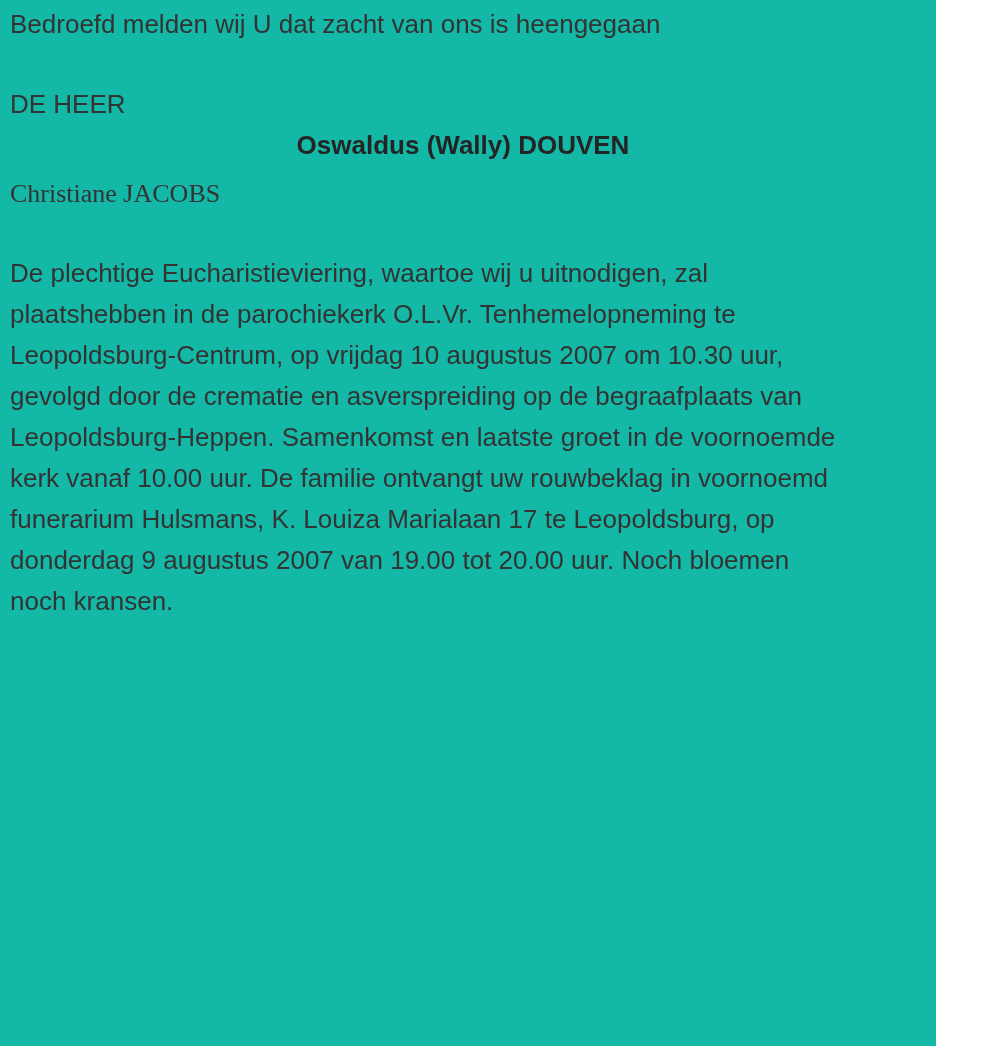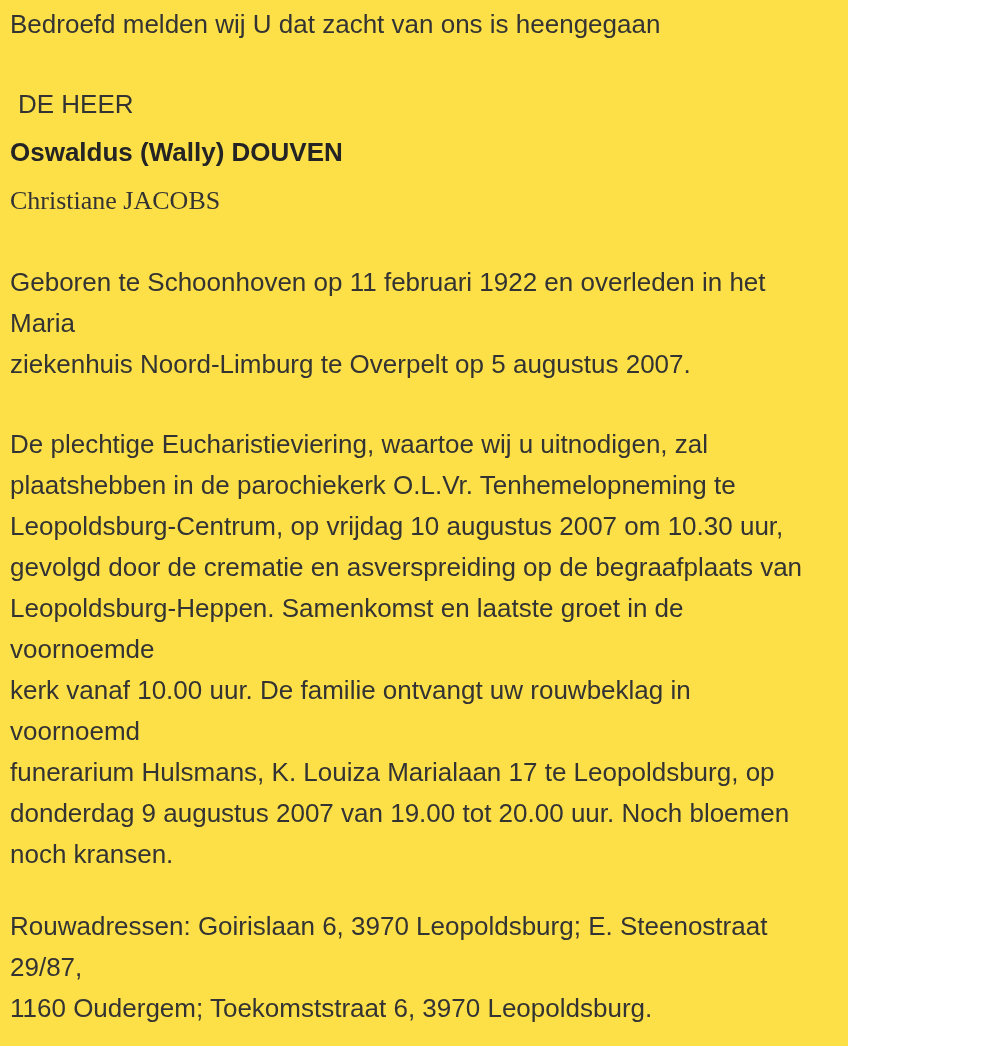--- a/index.html
+++ b/index.html
@@ -1,67 +1,63 @@
 <!DOCTYPE html>
 <html><head>
 <meta charset="utf-8">
 <style>
   html, body {
     margin: 0;
     padding: 0;
     background: #ffffff;
   }
   .page {
-    width: 848px;
+    width: 936px;
     height: 1046px;
     box-sizing: border-box;
     padding: 4px 20px 0 10px;
-    background: #fde047;
+    background: #14b8a6;
     font-family: "Liberation Sans", "DejaVu Sans", sans-serif;
     color: #333333;
     font-size: 26px;
     line-height: 41px;
     overflow: hidden;
   }
   .page p {
     margin: 0;
     white-space: pre-line;
   }
   p.intro          { margin-top: 0; }
-  p.honorific      { margin-top: 39px; margin-left: 8px; }
-  p.deceased-name  { margin-top: 7px; font-weight: 700; color: #242424; }
+  p.honorific      { margin-top: 39px; }
+  p.deceased-name  { font-weight: 700; color: #242424; text-align: center; }
   p.relation       { margin-top: 6px; }
   p.spouse         { margin-top: 7px; font-family: Liberation Serif, serif; }
   p.birth-death    { margin-top: 41px; }
   p.ceremony       { margin-top: 39px; }
   p.addresses      { margin-top: 31px; }
   p.closing        { margin-top: 41px; }
 </style>
 </head>
 <body>
 
 <div class="page">
   <p class="intro">Bedroefd melden wij U dat zacht van ons is heengegaan</p>
 
   <p class="honorific">DE HEER</p>
 
   <p class="deceased-name">Oswaldus (Wally) DOUVEN</p>
 
 
   <p class="spouse">Christiane JACOBS</p>
 
-  <p class="birth-death">Geboren te Schoonhoven op 11 februari 1922 en overleden in het Maria
-ziekenhuis Noord-Limburg te Overpelt op 5 augustus 2007.</p>
 
   <p class="ceremony">De plechtige Eucharistieviering, waartoe wij u uitnodigen, zal
 plaatshebben in de parochiekerk O.L.Vr. Tenhemelopneming te
 Leopoldsburg-Centrum, op vrijdag 10 augustus 2007 om 10.30 uur,
 gevolgd door de crematie en asverspreiding op de begraafplaats van
 Leopoldsburg-Heppen. Samenkomst en laatste groet in de voornoemde
 kerk vanaf 10.00 uur. De familie ontvangt uw rouwbeklag in voornoemd
 funerarium Hulsmans, K. Louiza Marialaan 17 te Leopoldsburg, op
 donderdag 9 augustus 2007 van 19.00 tot 20.00 uur. Noch bloemen
 noch kransen.</p>
 
-  <p class="addresses">Rouwadressen: Goirislaan 6, 3970 Leopoldsburg; E. Steenostraat 29/87,
-1160 Oudergem; Toekomststraat 6, 3970 Leopoldsburg.</p>
 
 </div>
 
 </body></html>

